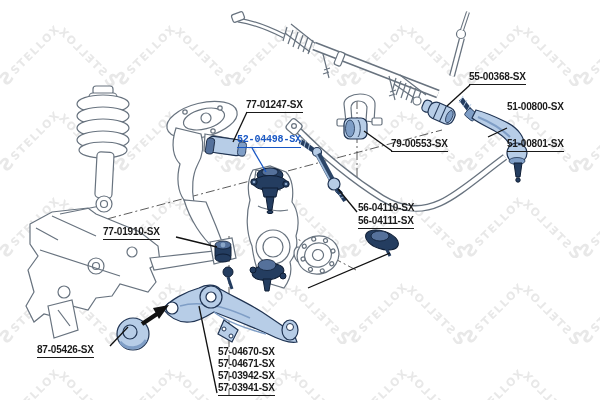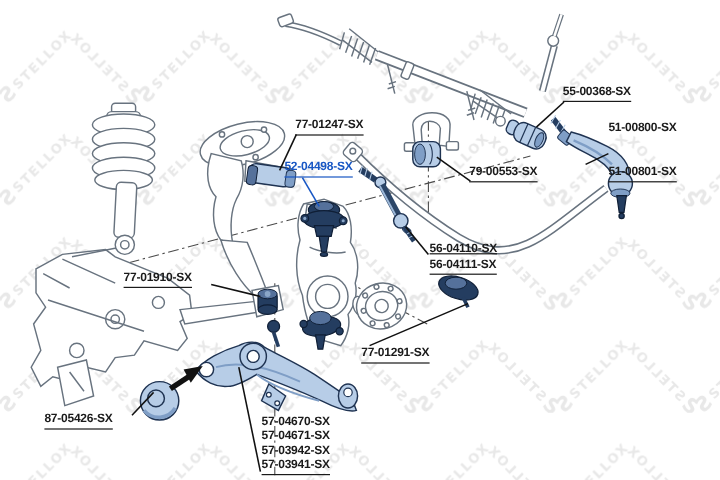--- a/index.html
+++ b/index.html
@@ -262,28 +262,27 @@
     <path class="ldr" d="M392,151 L364,131"></path>
     <path class="ldr" d="M357,212 L338,189"></path>
     <path class="ldr" d="M308,288 L390,253"></path>
     <path class="ldr" d="M176,237 L217,247"></path>
     <path class="ldr" d="M110,346 L128,327"></path>
     <path class="ldr" d="M217,393 L199,306"></path>
   </g>
 </svg>
 
 <div class="lbl u" style="left:246px; top:98px;">77-01247-SX</div>
-<div class="lbl u sel" style="left:237px; top:133px;">52-04498-SX</div>
+<div class="lbl u sel" style="left:237px; top:133px;font-family:Liberation Mono, monospace;">52-04498-SX</div>
 <div class="lbl u" style="left:469px; top:70px;">55-00368-SX</div>
 <div class="lbl" style="left:507px; top:100px;">51-00800-SX</div>
 <div class="lbl u" style="left:507px; top:113px;margin-top:24px;">51-00801-SX</div>
 <div class="lbl u" style="left:391px; top:137px;">79-00553-SX</div>
-<div class="lbl" style="left:358px; top:201px;text-decoration:underline;">56-04110-SX</div>
+<div class="lbl" style="left:358px; top:201px;">56-04110-SX</div>
 <div class="lbl u" style="left:358px; top:214px;">56-04111-SX</div>
-<div class="lbl u" style="left:301px; top:288px;">77-01291-SX</div>
 <div class="lbl u" style="left:103px; top:225px;">77-01910-SX</div>
 <div class="lbl u" style="left:37px;  top:343px;">87-05426-SX</div>
 <div class="lbl" style="left:218px; top:345px;">57-04670-SX</div>
 <div class="lbl" style="left:218px; top:357px;">57-04671-SX</div>
 <div class="lbl" style="left:218px; top:369px;">57-03942-SX</div>
 <div class="lbl u" style="left:218px; top:381px;text-align:center;">57-03941-SX</div>
 
 </div>
 
 </body></html>

